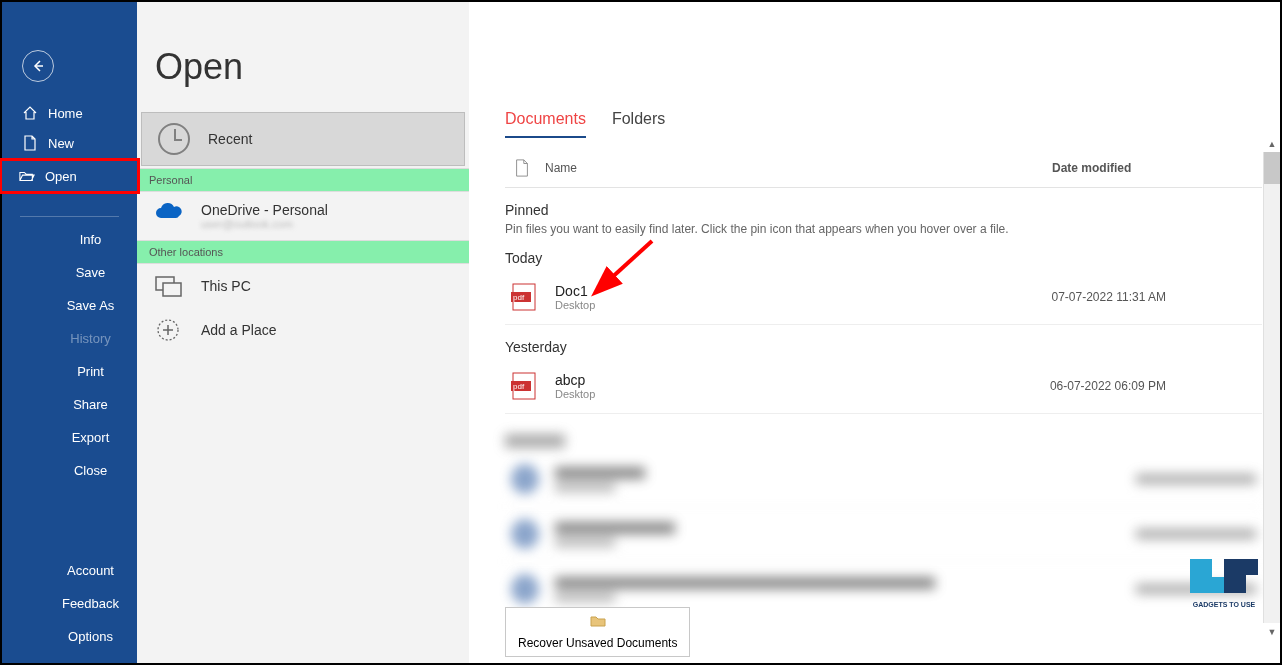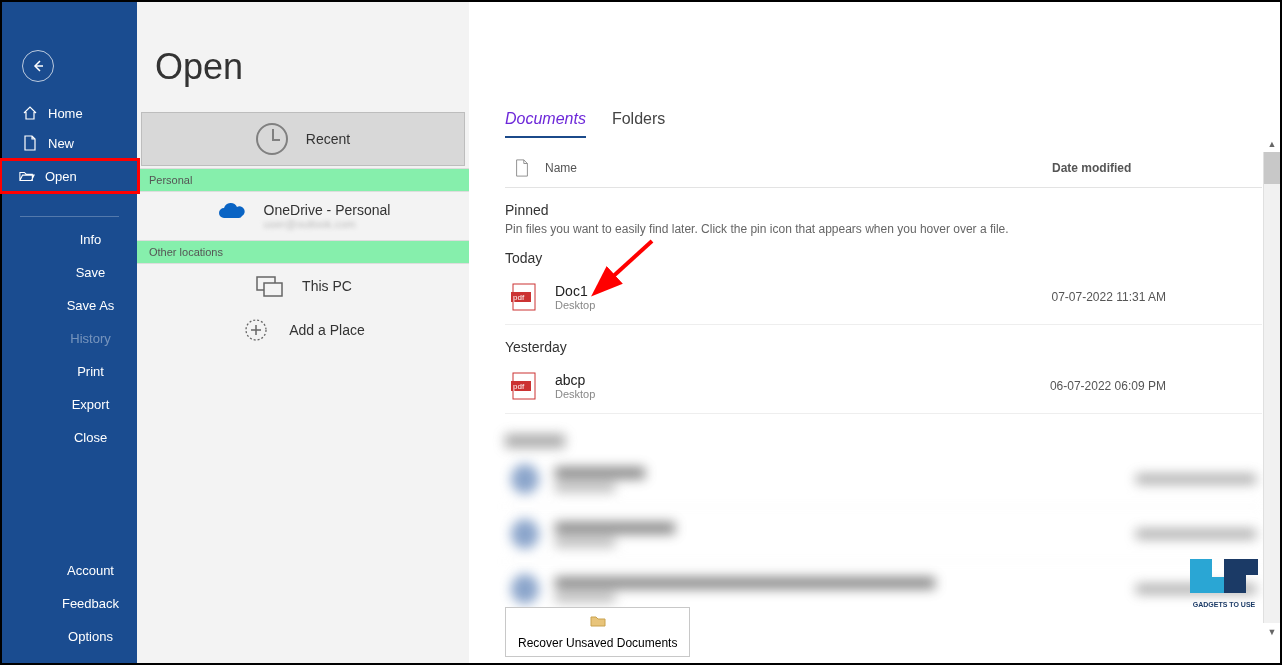--- a/index.html
+++ b/index.html
@@ -18,36 +18,36 @@
 .sidebar .back { width: 32px; height: 32px; border: 1px solid rgba(255,255,255,0.7); border-radius: 50%; margin: 48px 0 16px 20px; display: flex; align-items: center; justify-content: center; }
 .sidebar .nav-item { display: flex; align-items: center; padding: 7px 0 7px 20px; font-size: 13px; color: #fff; cursor: pointer; gap: 10px; }
 .sidebar .nav-item .ic { width: 16px; height: 16px; display: flex; align-items: center; justify-content: center; flex-shrink: 0; }
 .sidebar .open-highlight { border: 3px solid #ff0000; margin: 0 -3px; padding-left: 17px; }
 .sidebar .spacer-sm { height: 16px; }
 .sidebar .bottom { position: absolute; bottom: 10px; left: 0; right: 0; }
 .sidebar .nav-sub { padding: 9px 0 9px 42px; font-size: 13px; color: #fff; cursor: pointer; text-align: center; }
 
 .mid-panel { width: 332px; height: 100%; padding-top: 36px; background: #f3f3f3; }
 .page-title { font-size: 36px; font-weight: 300; color: #333; margin: 8px 0 24px 18px; }
-.loc-item { display: flex; align-items: center; padding: 10px 16px; gap: 18px; font-size: 14px; color: #333; cursor: pointer; justify-content: center; }
+.loc-item { display: flex; align-items: center; padding: 10px 16px; gap: 18px; font-size: 14px; color: #333; cursor: pointer; }
 .loc-item.recent { background: #d8d8d8; border: 1px solid #bdbdbd; margin: 0 4px 2px 4px; }
 .loc-item.recent .clock { width: 32px; height: 32px; border: 2px solid #808080; border-radius: 50%; position: relative; }
 .loc-item.recent .clock::before { content:""; position:absolute; width:2px; height:10px; background:#808080; top:4px; left:14px; }
 .loc-item.recent .clock::after { content:""; position:absolute; width:8px; height:2px; background:#808080; top:14px; left:14px; }
 .section-label { font-size: 11px; color: #555; padding: 5px 12px; background: #86efac; border-top: 1px solid #ddd; border-bottom: 1px solid #ddd; }
 .cloud-icon { width: 30px; height: 20px; }
 .onedrive-row { align-items: flex-start; }
 .onedrive-row .od-title { font-size: 14px; }
 .onedrive-row .od-sub { font-size: 11px; color: #bbb; filter: blur(2px); }
 .pc-icon, .place-icon, .browse-icon { width: 30px; height: 24px; color: #555; }
 
 .main-panel { flex: 1; height: 100%; padding: 108px 18px 0 36px; background: #fff; position: relative; }
 .tabs { display: flex; gap: 26px; border-bottom: 1px solid transparent; margin-bottom: 10px; }
 .tab { font-size: 16px; padding-bottom: 8px; color: #444; cursor: pointer; }
-.tab.active { color: #6d28d9; border-bottom: 2px solid #1b4a8a; font-weight: 500; font-style: italic; }
+.tab.active { color: #ef4444; border-bottom: 2px solid #1b4a8a; font-weight: 500; }
 .header-row { display: flex; align-items: center; padding: 10px 0 10px 6px; border-bottom: 1px solid #e3e3e3; font-size: 12px; color: #555; }
 .header-row .ficon { width: 22px; margin-right: 12px; }
 .header-row .name-col { flex: 1; }
 .header-row .date-col { width: 210px; font-weight: bold; }
 .group-title { font-size: 14px; color: #333; margin: 14px 0 4px 0; }
 .hint { font-size: 12px; color: #666; margin-bottom: 6px; }
 .file-row { display: flex; align-items: center; padding: 12px 6px; border-bottom: 1px solid #eee; }
 .file-row .pdf-icon { width: 28px; height: 30px; margin-right: 16px; }
 .file-row .file-meta .fname { font-size: 14px; color: #222; }
 .file-row .file-meta .floc { font-size: 11px; color: #888; }
@@ -134,20 +134,21 @@
         </span>
       <span>Open</span>
     </div>
     <div class="spacer-sm"></div>
     <div style="border-top:1px solid rgba(255,255,255,0.25); margin:6px 18px;"></div>
     <div class="nav-sub">Info</div>
     <div class="nav-sub">Save</div>
     <div class="nav-sub">Save As</div>
     <div class="nav-sub" style="color:rgba(255,255,255,0.4)">History</div>
     <div class="nav-sub">Print</div>
+    <div class="nav-sub">Share</div>
     <div class="nav-sub">Export</div>
     <div class="nav-sub">Close</div>
     <div class="bottom">
       <div class="nav-sub">Account</div>
       <div class="nav-sub">Feedback</div>
       <div class="nav-sub">Options</div>
     </div>
   </div>
 
   <div class="mid-panel">

